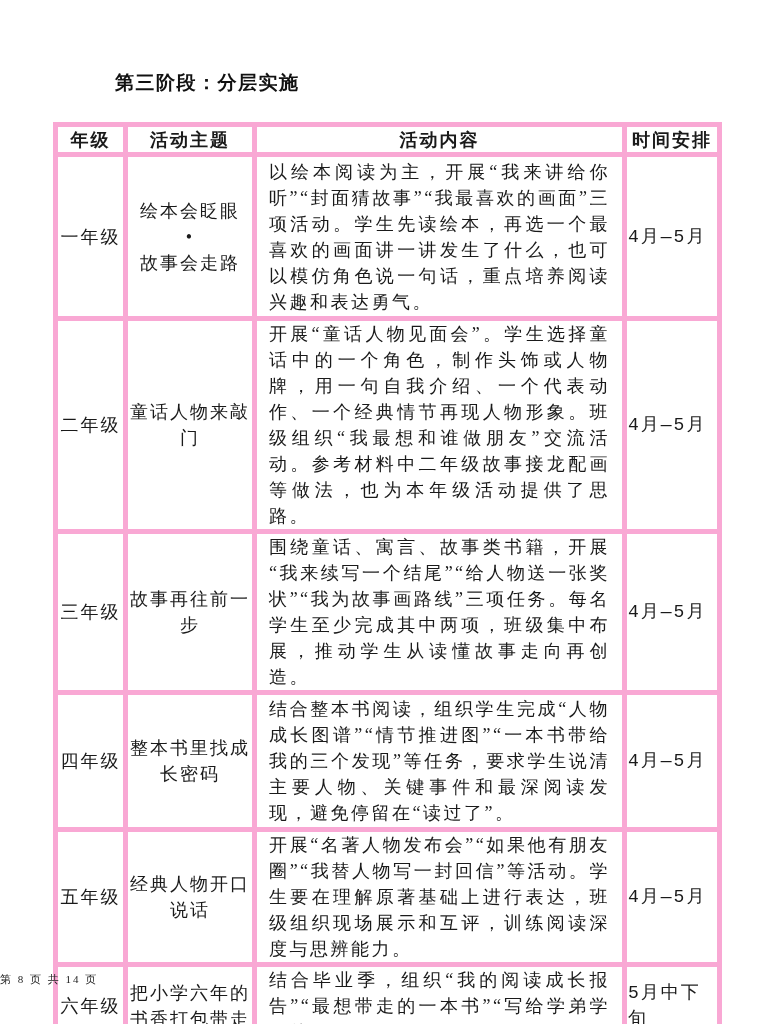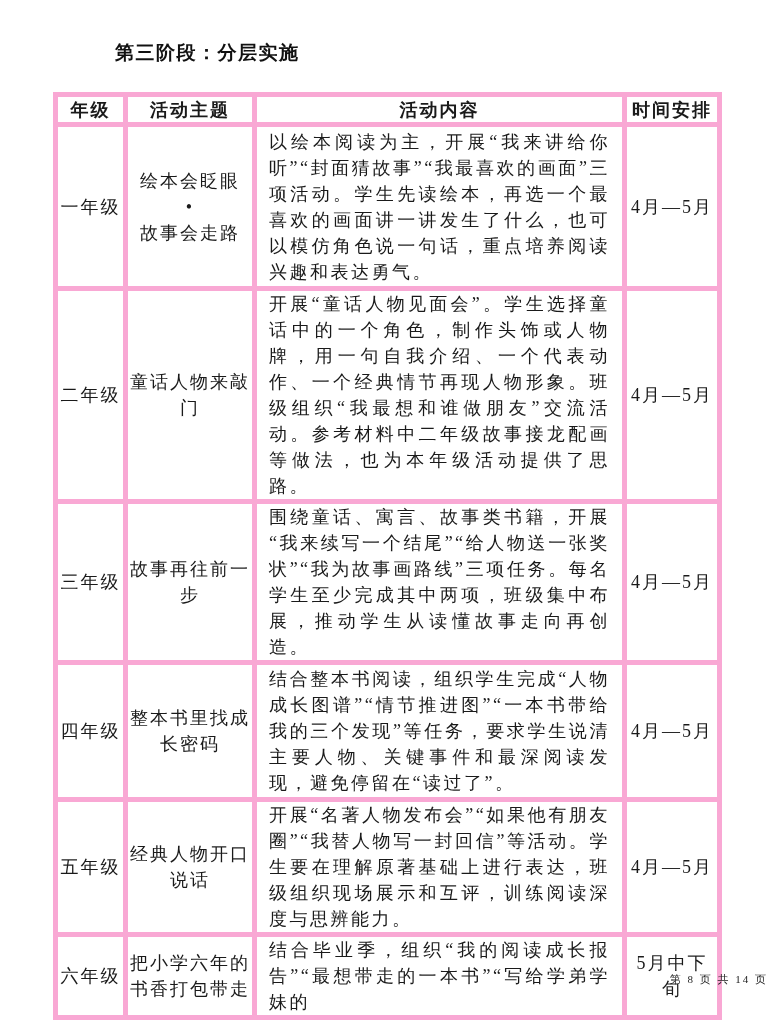--- a/index.html
+++ b/index.html
@@ -9,21 +9,21 @@
     color: #1a1a1a;
   }
   .page {
     position: relative;
     width: 768px;
     height: 1024px;
     background: #ffffff;
     overflow: hidden;
   }
   .title {
-    margin: 40px 0 26px 115px;
+    margin: 70px 0 26px 115px;
     font-size: 19px;
     font-weight: bold;
     letter-spacing: 1.5px;
     color: #111111;
   }
   table.activities {
     table-layout: fixed;
     border-collapse: collapse;
     margin-left: 53px;
     width: 664px;
@@ -55,37 +55,38 @@
     white-space: pre-line;
     padding: 0;
   }
   td.content {
     text-align: justify;
     letter-spacing: 2.5px;
     line-height: 26px;
     padding: 0 12px;
   }
   td.time {
-    text-align: center;
+    text-align: left;
     letter-spacing: 2px;
     line-height: 26px;
     padding: 0 1px;
+    font-family: Liberation Mono, monospace;
   }
   tbody tr:nth-child(1) td { height: 164px; }
   tbody tr:nth-child(2) td { height: 192px; }
   tbody tr:nth-child(3) td { height: 138px; }
   tbody tr:nth-child(4) td { height: 137px; }
   tbody tr:nth-child(5) td { height: 130px; }
   tbody tr:nth-child(6) td { height: 55px; vertical-align: middle; }
   .footer {
     position: absolute;
     left: 0;
     top: 972px;
     width: 100%;
-    text-align: right;
+    text-align: left;
     font-size: 11px;
     letter-spacing: 2px;
     color: #222222;
   }
 </style>
 </head>
 <body>
 
 <div class="page">
 

